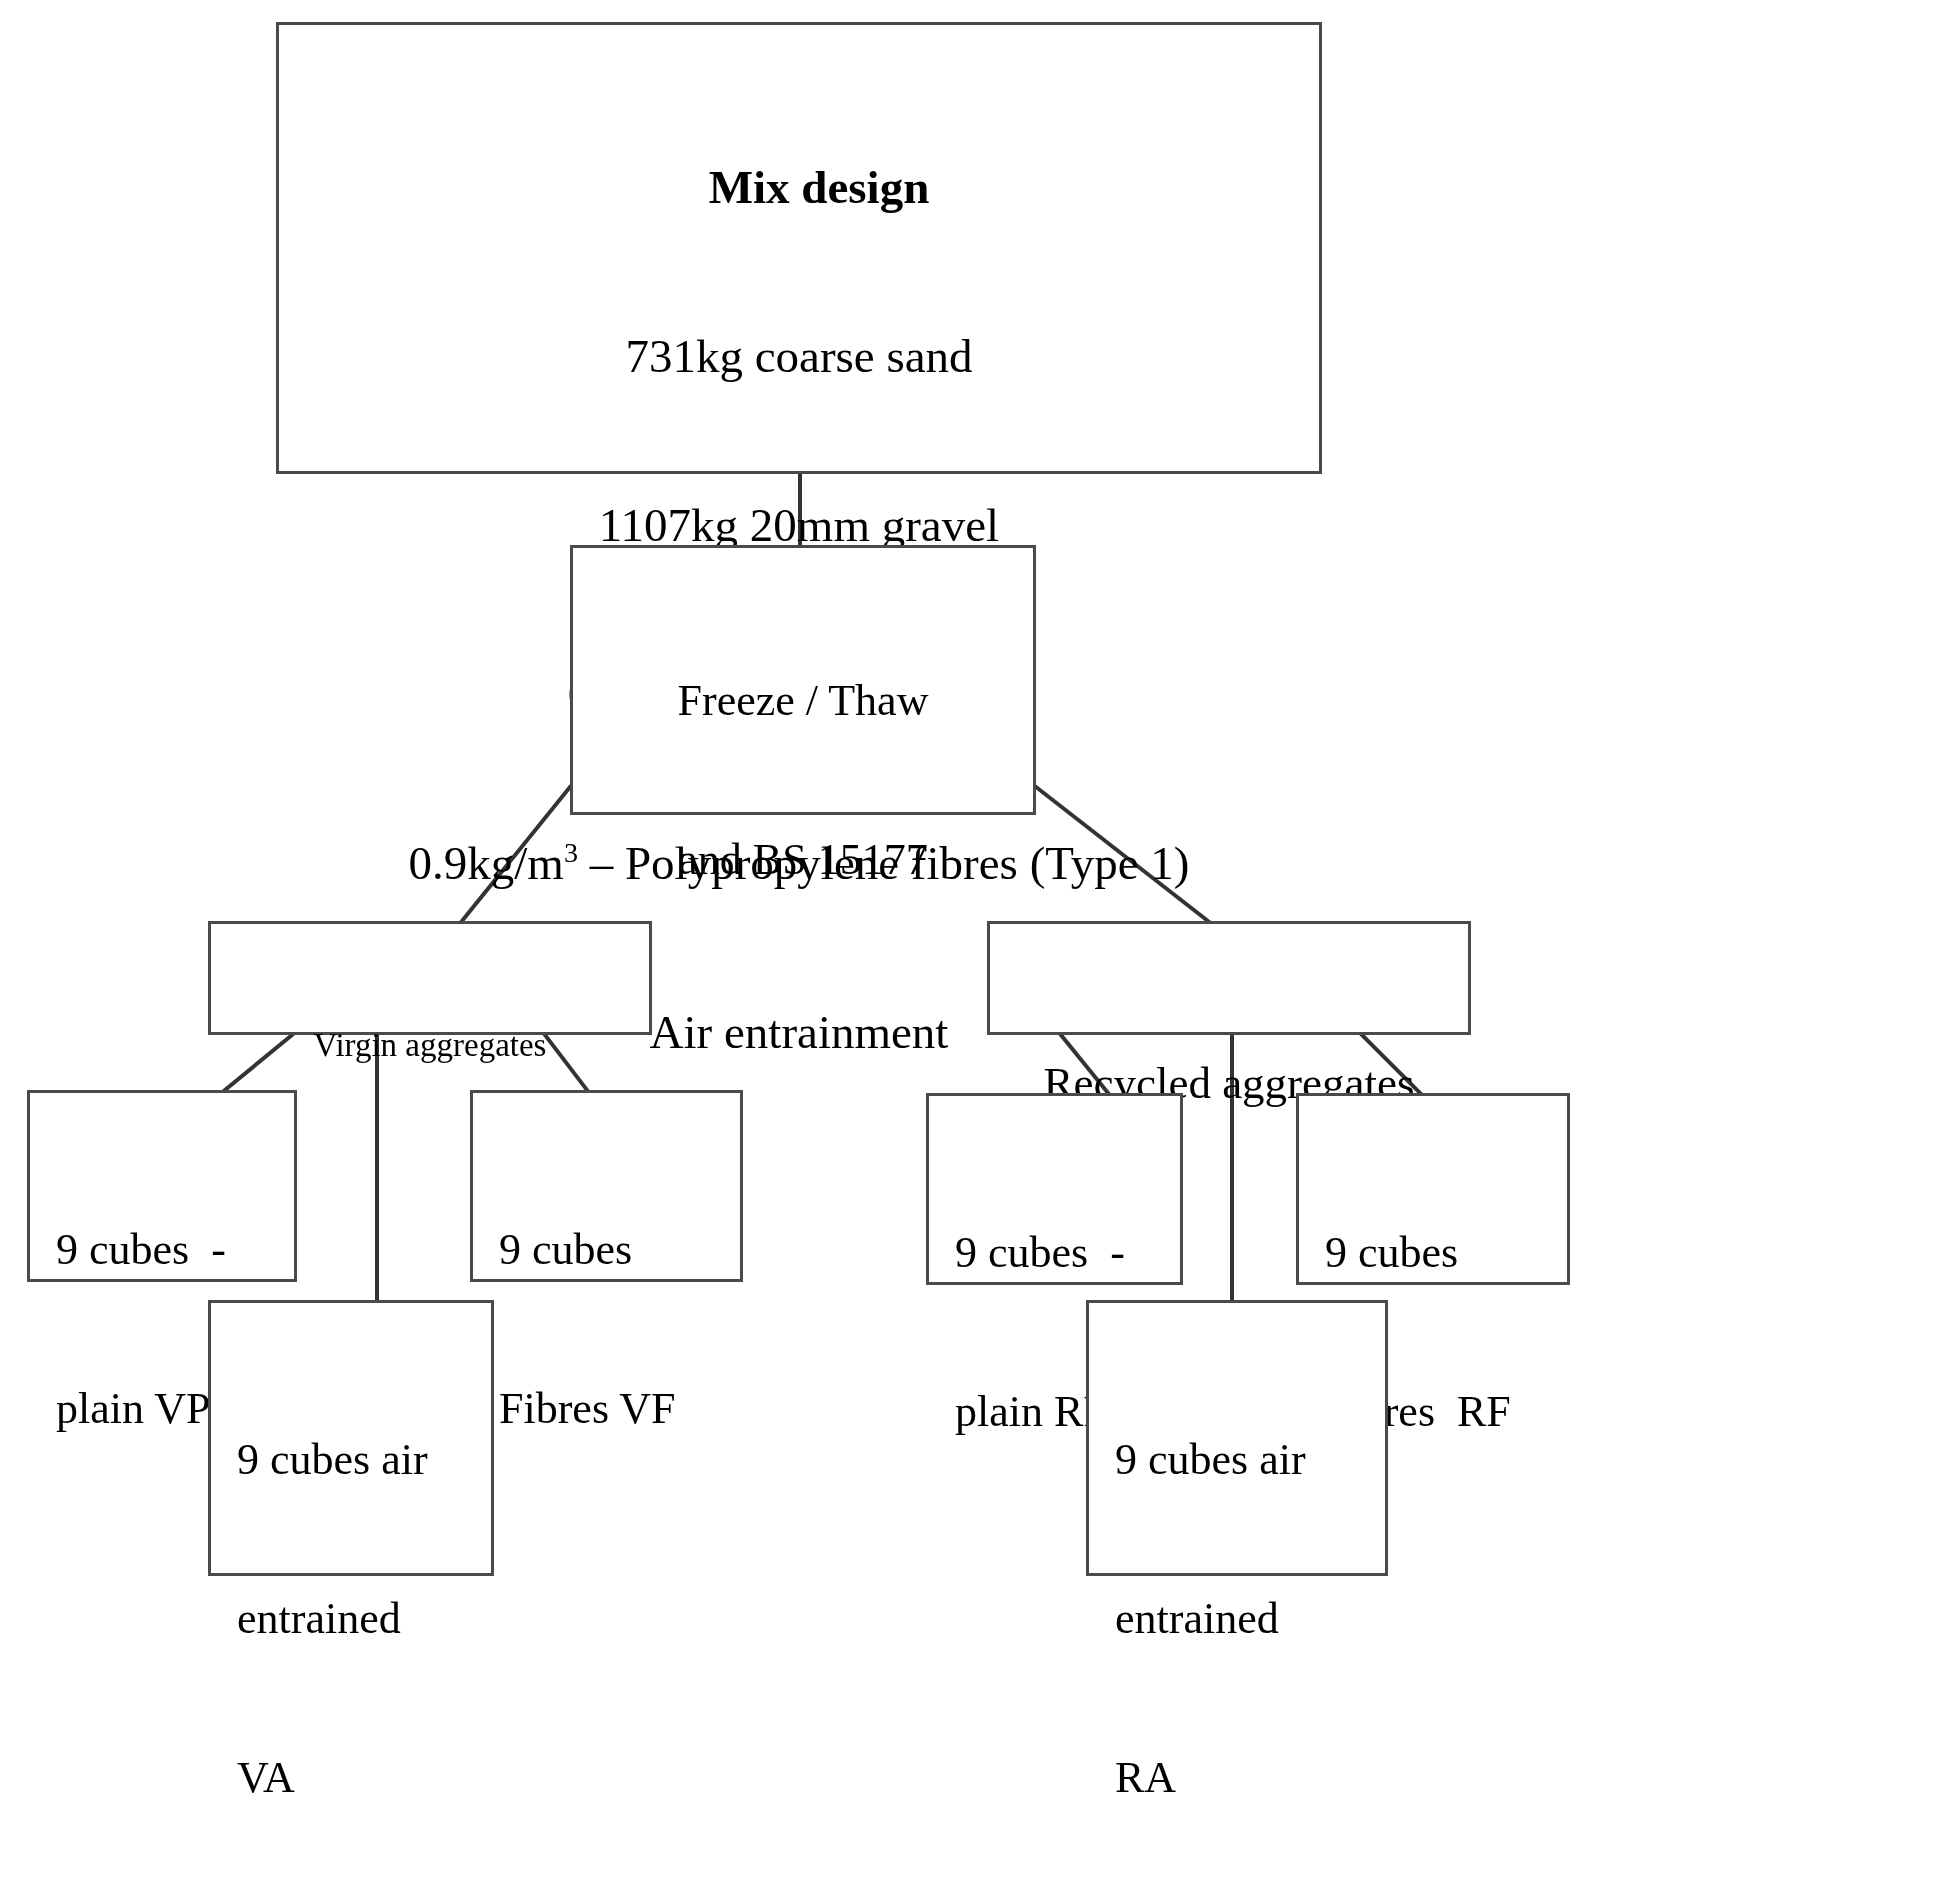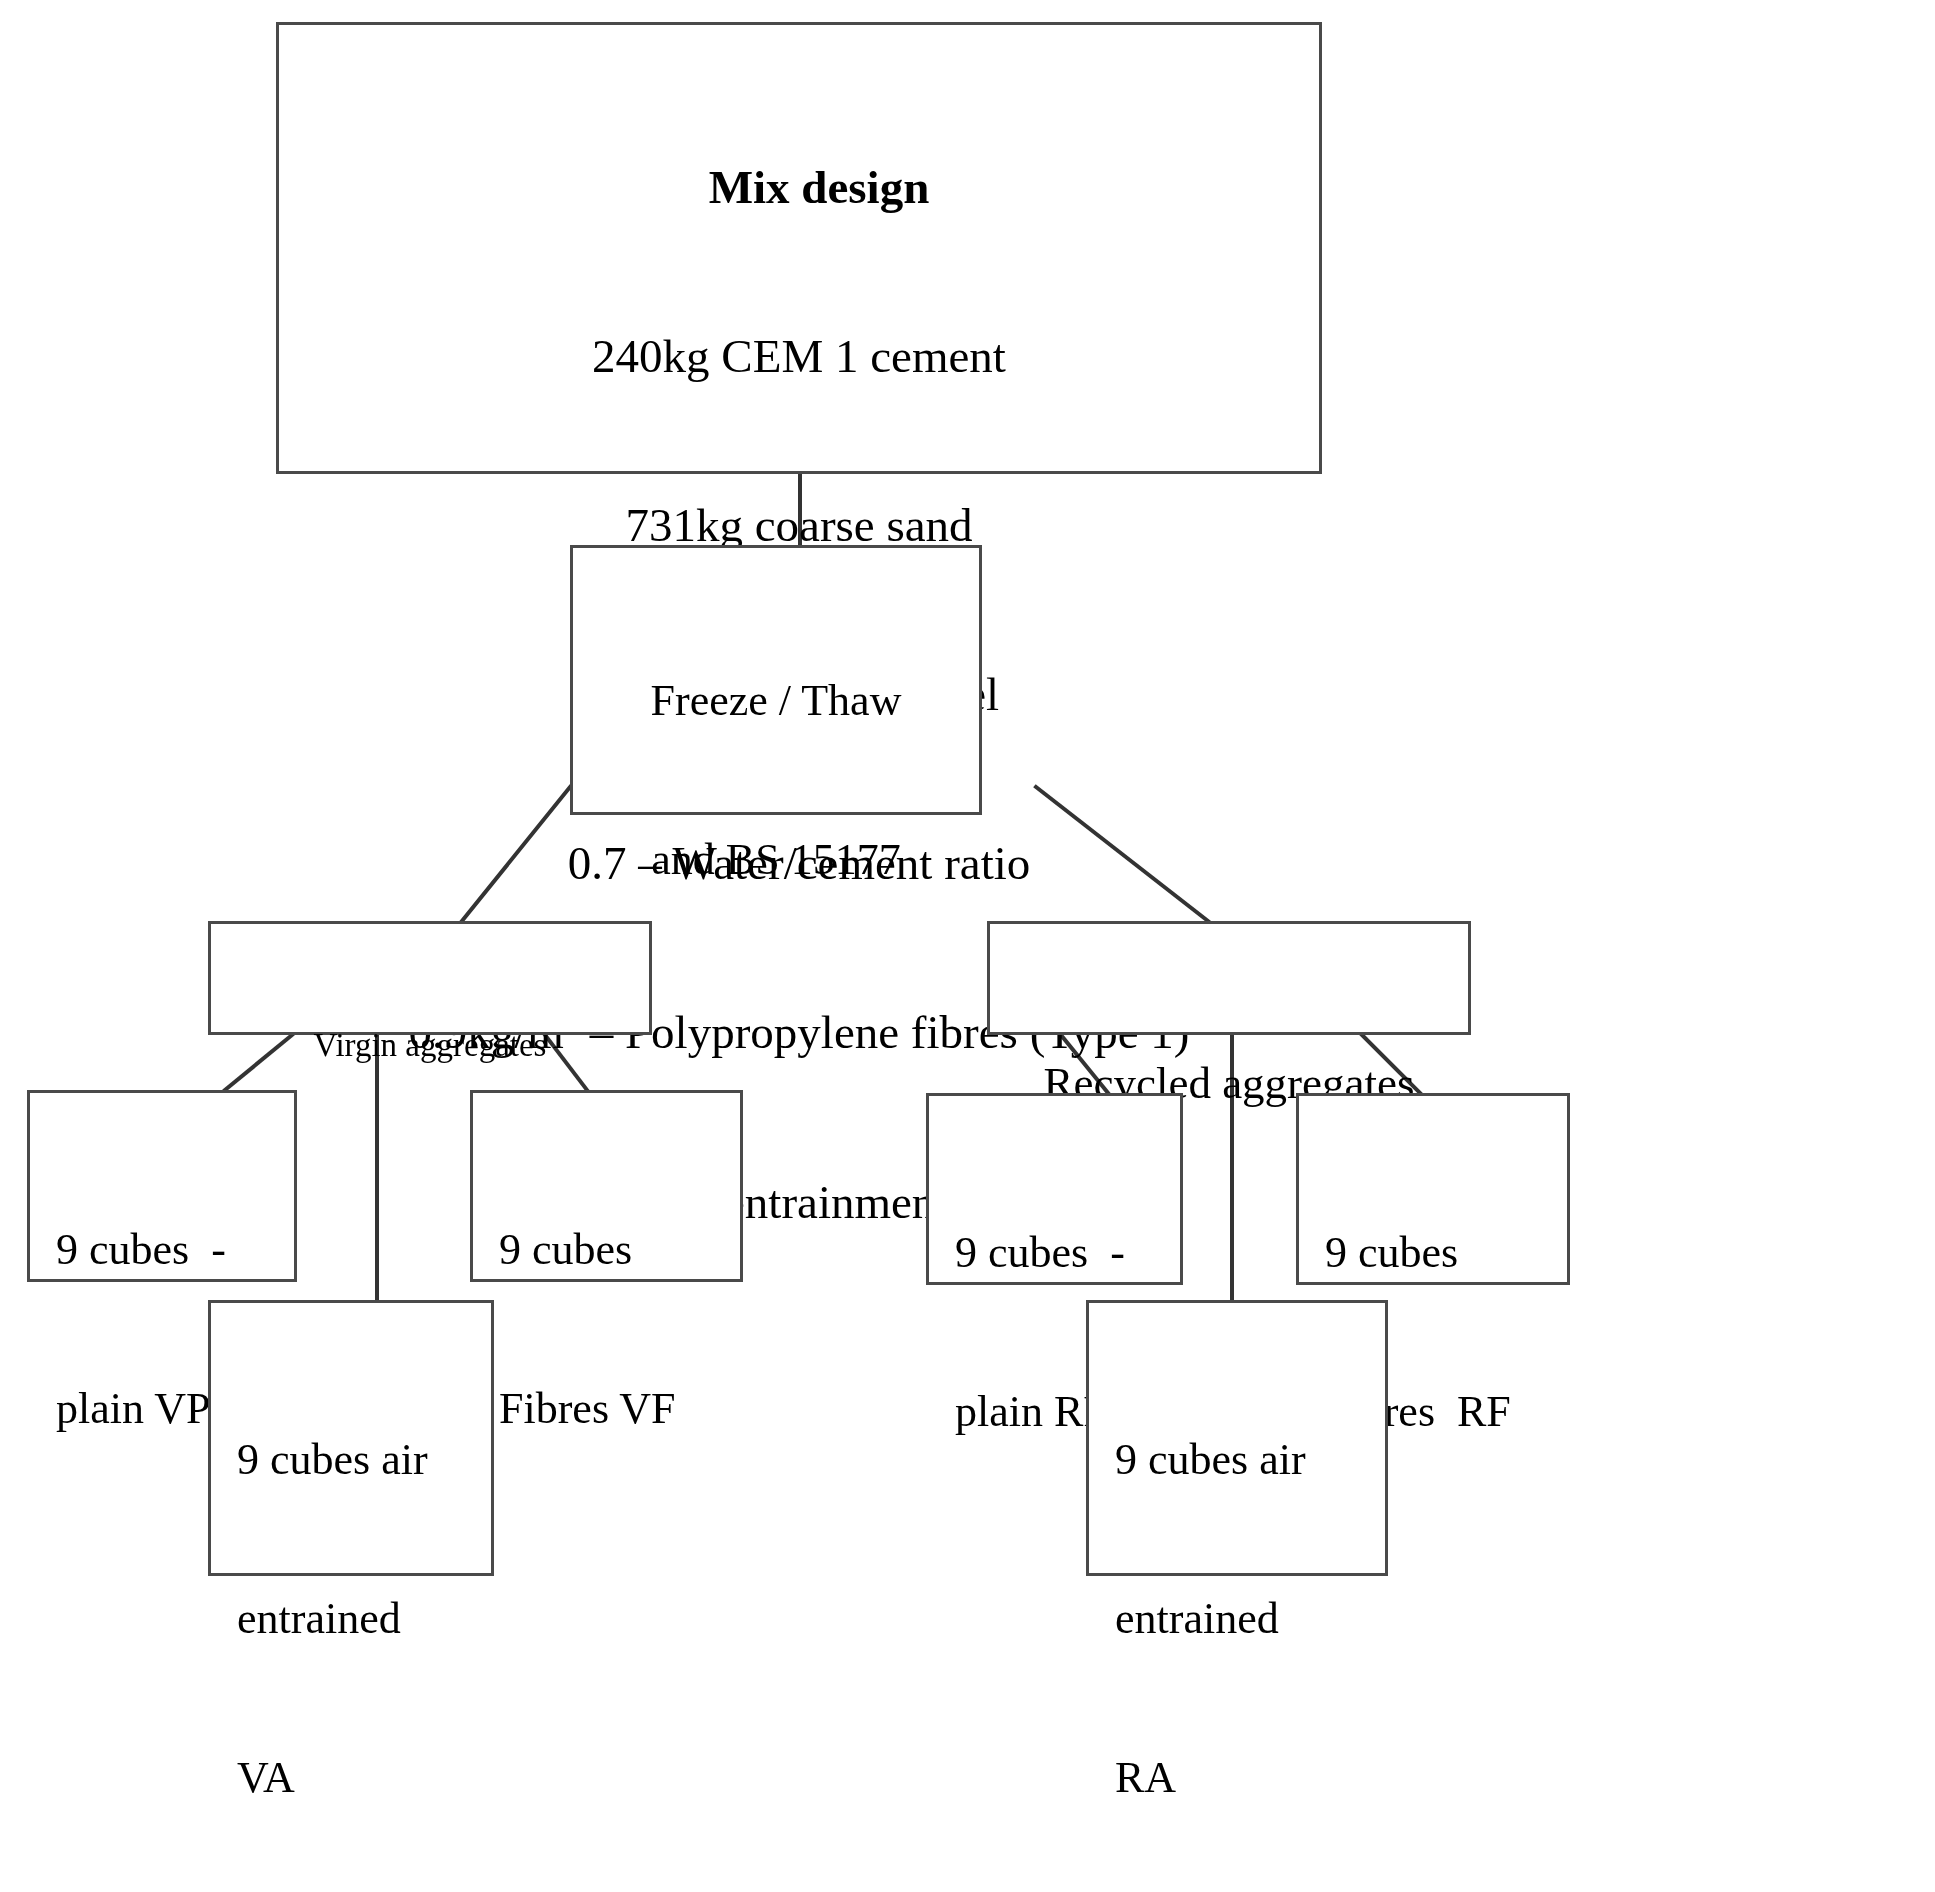--- a/index.html
+++ b/index.html
@@ -70,21 +70,21 @@
   }
   #node-mix-design .node-text {
     top: 24px;
     font-size: 47px;
   }
 
   
   #node-freeze-thaw {
     left: 570px;
     top: 545px;
-    width: 412px;
+    width: 466px;
     height: 270px;
   }
   #node-freeze-thaw .node-text {
     top: 22px;
     font-size: 44px;
   }
 
   
   #node-virgin-aggregates {
     left: 208px;
@@ -180,21 +180,20 @@
 
       <line x1="1061" y1="1035" x2="1108" y2="1093"></line>
       <line x1="1232" y1="1035" x2="1232" y2="1300"></line>
       <line x1="1362" y1="1035" x2="1420" y2="1093"></line>
     </g>
   </svg>
 
   <div class="node" id="node-mix-design">
     <div class="node-text center-text">
       <span class="line bold">Mix design</span>
-      <span class="line">240kg CEM 1 cement</span>
       <span class="line">731kg coarse sand</span>
       <span class="line">1107kg 20mm gravel</span>
       <span class="line">0.7 – Water/cement ratio</span>
       <span class="line"><span>0.9kg/m</span><sup>3</sup><span> – Polypropylene fibres (Type 1)</span></span>
       <span class="line">Air entrainment</span>
     </div>
   </div>
 
   <div class="node" id="node-freeze-thaw">
     <div class="node-text center-text">

